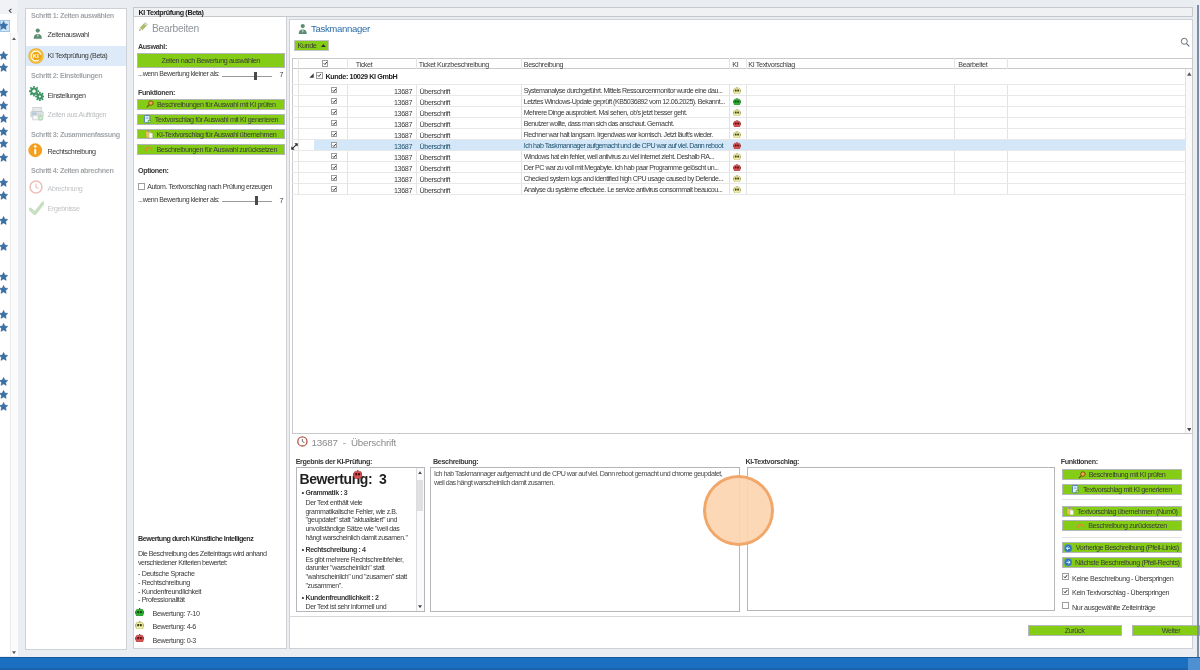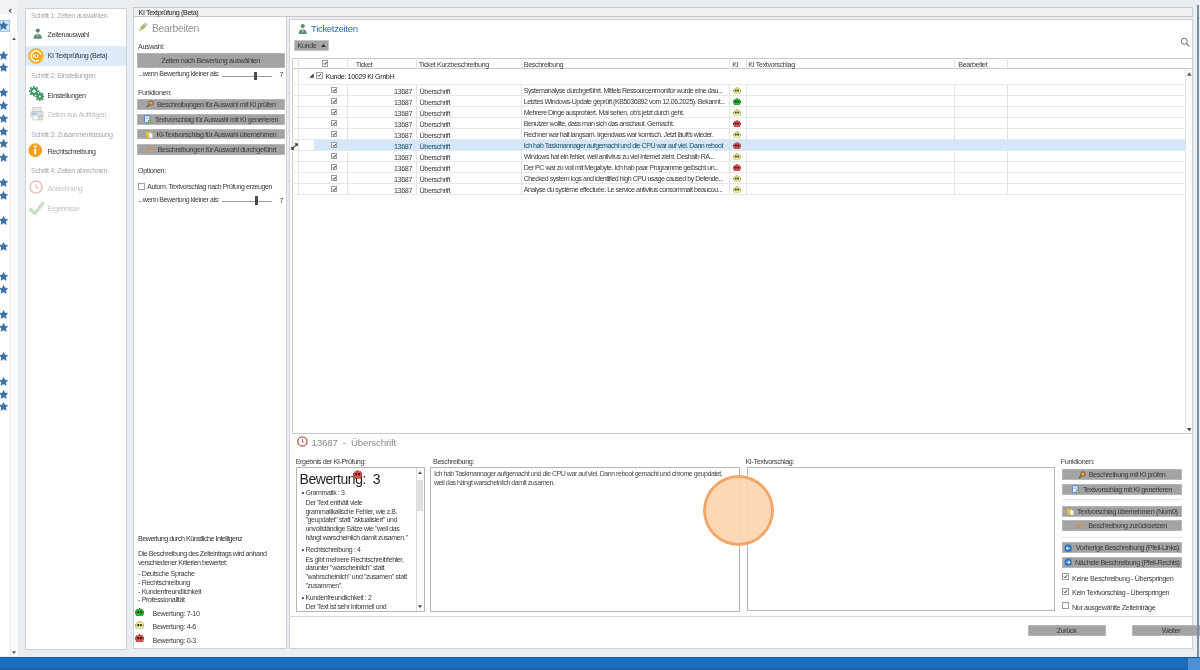--- a/index.html
+++ b/index.html
@@ -1,20 +1,20 @@
 <!DOCTYPE html>
 <html><head><meta charset="utf-8"><style>
 html,body{margin:0;padding:0}
 body{width:1200px;height:670px;position:relative;overflow:hidden;background:#eaedf1;font-family:"Liberation Sans",sans-serif;-webkit-font-smoothing:antialiased}
 div{box-sizing:border-box}
 .t{position:absolute;font-size:7.2px;letter-spacing:-0.38px;white-space:nowrap;color:#3a3a3a}
 .ts{position:absolute;font-size:7.0px;letter-spacing:-0.4px;white-space:nowrap;color:#3a3a3a}
 .td{position:absolute;font-size:7.1px;letter-spacing:-0.5px;white-space:nowrap;color:#3a3a3a}
-.b{font-weight:normal}
-.btn{position:absolute;background:#a3a3a3;border:1px solid #b4b6b9;display:flex;align-items:center;justify-content:center;font-size:7.2px;letter-spacing:-0.38px;white-space:nowrap;color:#3a3a3a}
+.b{font-weight:bold}
+.btn{position:absolute;background:#84cc16;border:1px solid #b4b6b9;display:flex;align-items:center;justify-content:center;font-size:7.2px;letter-spacing:-0.38px;white-space:nowrap;color:#3a3a3a}
 .vl{position:absolute;width:1px;background:#e2e2e2}
 .hl{position:absolute;height:1px;background:#e8e8e8}
 </style></head><body>
 <div style="position:absolute;left:0;top:0;width:18px;height:656px;background:#fff;border-right:1px solid #e4e6e9"></div>
 <div style="position:absolute;left:0;top:0;width:18px;height:14px;background:#f0f2f5"></div>
 <svg style="position:absolute;left:7.5px;top:7.5px" width="4.5" height="5.5" viewBox="0 0 8 9">
     <path d="M6 1 L2.2 4.5 L6 8" fill="none" stroke="#3f3f3f" stroke-width="1.8"></path>
   </svg>
 <div style="position:absolute;left:0;top:20px;width:10px;height:11.5px;background:#d4e7f9;border:1px solid #9dc3e8"></div>
 <svg style="position:absolute;left:-1.3px;top:21.2px" width="9.2" height="9.2" viewBox="0 0 10 10">
@@ -197,21 +197,21 @@
       <path d="M6.2 4.6 h4.6 l2 2 v6.6 h-6.6 Z" fill="#fbfbf4" stroke="#9aa26b" stroke-width="0.9"></path>
       <path d="M10.8 4.6 l2 2 h-2 Z" fill="#cdd3a8"></path>
     </svg>
     <span>KI-Textvorschlag für Auswahl übernehmen</span>
   </div>
 <div class="btn" style="left:136.9px;top:144.0px;width:147.7px;height:10.6px;gap:3px">
     <svg style="flex:none" width="9" height="6" viewBox="0 0 14 9">
       <path d="M2.6 7.6 Q2.2 2.4 7 2.4 Q11 2.4 12.4 6.2" fill="none" stroke="#e2873a" stroke-width="1.8"></path>
       <path d="M0.4 5.4 L2.8 8.8 L5.2 5.8 Z" fill="#e2873a"></path>
     </svg>
-    <span>Beschreibungen für Auswahl durchgeführt</span>
+    <span>Beschreibungen für Auswahl zurücksetzen</span>
   </div>
 <div class="t b" style="left:138px;top:165.8px">Optionen:</div>
 <div style="position:absolute;left:137.8px;top:182.7px;width:6.9px;height:6.9px;background:#fff;border:1px solid #9d9d9d;box-sizing:border-box"></div>
 <div class="ts" style="left:147.3px;top:183.4px">Autom. Textvorschlag nach Prüfung erzeugen</div>
 <div class="ts" style="left:138px;top:196.4px">...wenn Bewertung kleiner als:</div>
 <div style="position:absolute;left:222px;top:200.9px;width:50px;height:1px;background:#9a9a9a"></div>
 <div style="position:absolute;left:254.6px;top:196.4px;width:3.4px;height:8.6px;background:#4a4a4a"></div>
 <div class="t" style="left:279.5px;top:196.2px">7</div>
 <div class="t b" style="left:138px;top:534px;color:#2f2f2f;letter-spacing:-0.52px">Bewertung durch Künstliche Intelligenz</div>
 <div class="t" style="left:138px;top:549px;line-height:9.0px;letter-spacing:-0.5px">Die Beschreibung des Zeiteintrags wird anhand<br>verschiedener Kriterien bewertet:</div>
@@ -242,21 +242,21 @@
     <rect x="2.8" y="4" width="2.6" height="3" rx="0.5" fill="#571010"></rect>
     <rect x="6.4" y="4" width="2.6" height="3" rx="0.5" fill="#571010"></rect>
   </svg>
 <div class="t" style="left:152.5px;top:635.6px">Bewertung: 0-3</div>
 <div style="position:absolute;left:288.5px;top:18.5px;width:904.5px;height:630.8px;background:#fff;border:1px solid #cdd0d4"></div>
 <svg style="position:absolute;left:297.5px;top:22.5px" width="9.5" height="11.5" viewBox="0 0 14 16">
     <circle cx="7" cy="4" r="3.1" fill="#5d8d72"></circle>
     <path d="M1 16 Q1 9.2 7 9.2 Q13 9.2 13 16 Z" fill="#5d8d72"></path>
     <path d="M7 9.4 L5.4 11 L7 14 L8.6 11 Z" fill="#fff" opacity="0.55"></path>
   </svg>
-<div class="t" style="left:311px;top:22.8px;font-size:9.6px;letter-spacing:-0.35px;color:#2d6da9">Ticketzeiten</div>
+<div class="t" style="left:311px;top:22.8px;font-size:9.6px;letter-spacing:-0.35px;color:#2d6da9">Taskmannager</div>
 <div class="btn" style="left:293.5px;top:39.6px;width:35.2px;height:11.1px;justify-content:flex-start;padding-left:3px;border-color:#c3c5c8">Kunde</div>
 <svg style="position:absolute;left:321px;top:44.3px" width="4.8" height="3" viewBox="0 0 8 5">
     <path d="M0 5 L4 0 L8 5 Z" fill="#2f2f2f"></path>
   </svg>
 <svg style="position:absolute;left:1179.5px;top:36.5px" width="10" height="10" viewBox="0 0 14 14">
     <circle cx="6" cy="6" r="4.2" fill="none" stroke="#5f6368" stroke-width="1.3"></circle>
     <line x1="9.2" y1="9.2" x2="13" y2="13" stroke="#5f6368" stroke-width="1.5"></line>
   </svg>
 <div style="position:absolute;left:292px;top:57.8px;width:900.5px;height:376.2px;background:#fff;border:1px solid #c9c9c9"></div>
 <div style="position:absolute;left:292px;top:57.8px;width:900.5px;height:10.9px;border-bottom:1px solid #c9c9c9"></div>
@@ -337,21 +337,21 @@
     <rect x="6.4" y="4" width="2.6" height="3" rx="0.5" fill="#0c4a12"></rect>
   </svg>
 <div class="hl" style="left:292px;top:106.4px;width:893px"></div>
 <div style="position:absolute;left:330.5px;top:108.7px;width:6.6px;height:6.6px;background:#fff;border:1px solid #9d9d9d;box-sizing:border-box">
     <svg width="100%" height="100%" viewBox="0 0 10 10" style="position:absolute;left:0;top:0">
       <path d="M1.8 5 L4.2 7.6 L8.4 2.2" fill="none" stroke="#1c1c1c" stroke-width="1.9"></path>
     </svg>
   </div>
 <div class="t" style="left:385px;top:108.6px;width:27px;text-align:right;color:#3a3a3a">13687</div>
 <div class="t" style="left:419.5px;top:108.6px;color:#3a3a3a">Überschrift</div>
-<div class="td" style="left:523.7px;top:108.6px;width:205px;overflow:hidden;color:#3a3a3a">Mehrere Dinge ausprobiert. Mal sehen, ob's jetzt durch geht.</div>
+<div class="td" style="left:523.7px;top:108.6px;width:205px;overflow:hidden;color:#3a3a3a">Mehrere Dinge ausprobiert. Mal sehen, ob's jetzt besser geht.</div>
 <svg style="position:absolute;left:733.2px;top:108.5px" width="8" height="7.2" viewBox="0 0 12 11">
     <rect x="5.2" y="0" width="1.6" height="2" fill="#a8a852"></rect>
     <rect x="0" y="4" width="1.4" height="3.6" rx="0.6" fill="#a8a852"></rect>
     <rect x="10.6" y="4" width="1.4" height="3.6" rx="0.6" fill="#a8a852"></rect>
     <rect x="1.2" y="1.8" width="9.6" height="9" rx="2.2" fill="#f0efae" stroke="#a8a852" stroke-width="0.8"></rect>
     <rect x="2.8" y="4" width="2.6" height="3" rx="0.5" fill="#3c3c10"></rect>
     <rect x="6.4" y="4" width="2.6" height="3" rx="0.5" fill="#3c3c10"></rect>
   </svg>
 <div class="hl" style="left:292px;top:117.4px;width:893px"></div>
 <div style="position:absolute;left:330.5px;top:119.7px;width:6.6px;height:6.6px;background:#fff;border:1px solid #9d9d9d;box-sizing:border-box">
@@ -570,19 +570,19 @@
 <div class="t" style="left:1072px;top:573.6999999999999px">Keine Beschreibung - Überspringen</div>
 <div style="position:absolute;left:1062px;top:587.8px;width:7px;height:7px;background:#fff;border:1px solid #9d9d9d;box-sizing:border-box">
     <svg width="100%" height="100%" viewBox="0 0 10 10" style="position:absolute;left:0;top:0">
       <path d="M1.8 5 L4.2 7.6 L8.4 2.2" fill="none" stroke="#1c1c1c" stroke-width="1.9"></path>
     </svg>
   </div>
 <div class="t" style="left:1072px;top:588.1999999999999px">Kein Textvorschlag - Überspringen</div>
 <div style="position:absolute;left:1062px;top:602.3px;width:7px;height:7px;background:#fff;border:1px solid #9d9d9d;box-sizing:border-box"></div>
 <div class="t" style="left:1072px;top:602.6999999999999px">Nur ausgewählte Zeiteinträge</div>
 <div style="position:absolute;left:289px;top:616.2px;width:903px;height:1px;background:#d8d8d8"></div>
-<div class="btn" style="left:1027.5px;top:624.5px;width:78px;height:11.8px">Zurück</div>
+<div class="btn" style="left:1027.5px;top:624.5px;width:94px;height:11.8px">Zurück</div>
 <div class="btn" style="left:1132px;top:624.5px;width:78px;height:11.8px">Weiter</div>
 <div style="position:absolute;left:703px;top:475px;width:71px;height:71px;border-radius:50%;background:rgba(252,213,177,0.93);border:3.2px solid rgba(240,164,100,0.95)"></div>
 <div style="position:absolute;left:1197.3px;top:4.5px;width:1.6px;height:652px;background:#7c8da4"></div>
 <div style="position:absolute;left:0;top:656.5px;width:1200px;height:13.5px;background:#1b6fc0"></div>
 <div style="position:absolute;left:0;top:656.5px;width:1200px;height:1.2px;background:#1a5a9b"></div>
 <div style="position:absolute;left:0;top:667.8px;width:1200px;height:2.2px;background:#1a64ad"></div>
 <div style="position:absolute;left:1188px;top:657.7px;width:12px;height:12.3px;background:#4e91d2"></div>
 </body></html>

